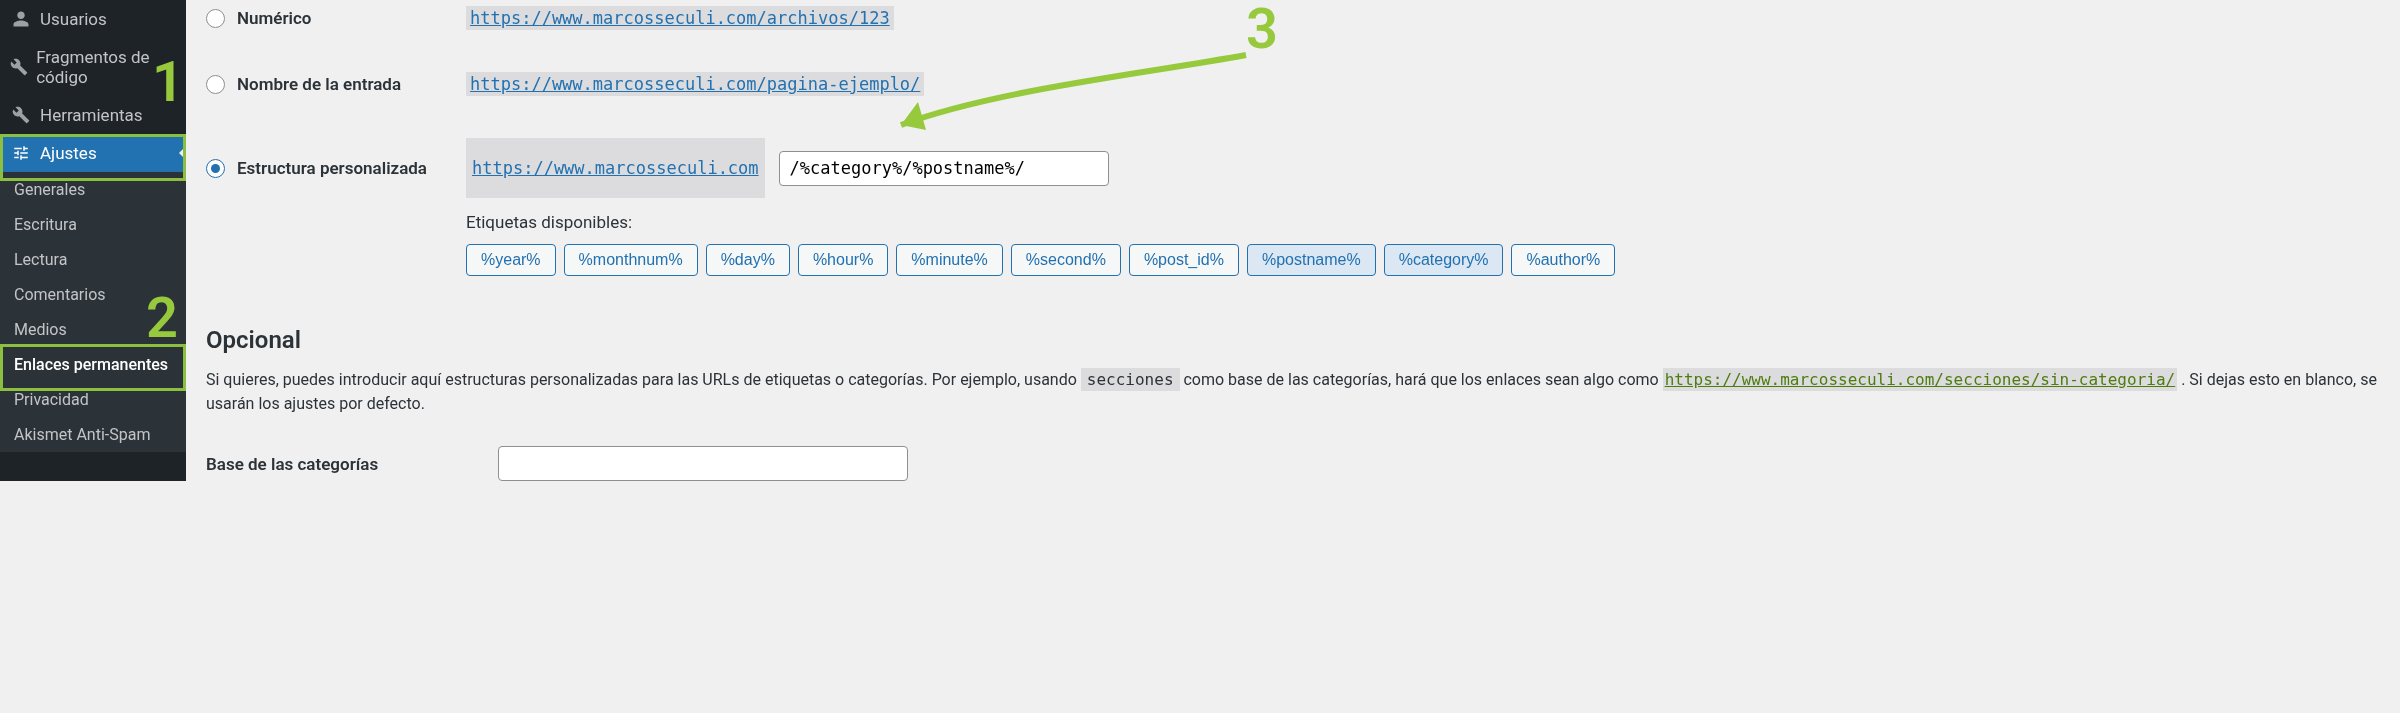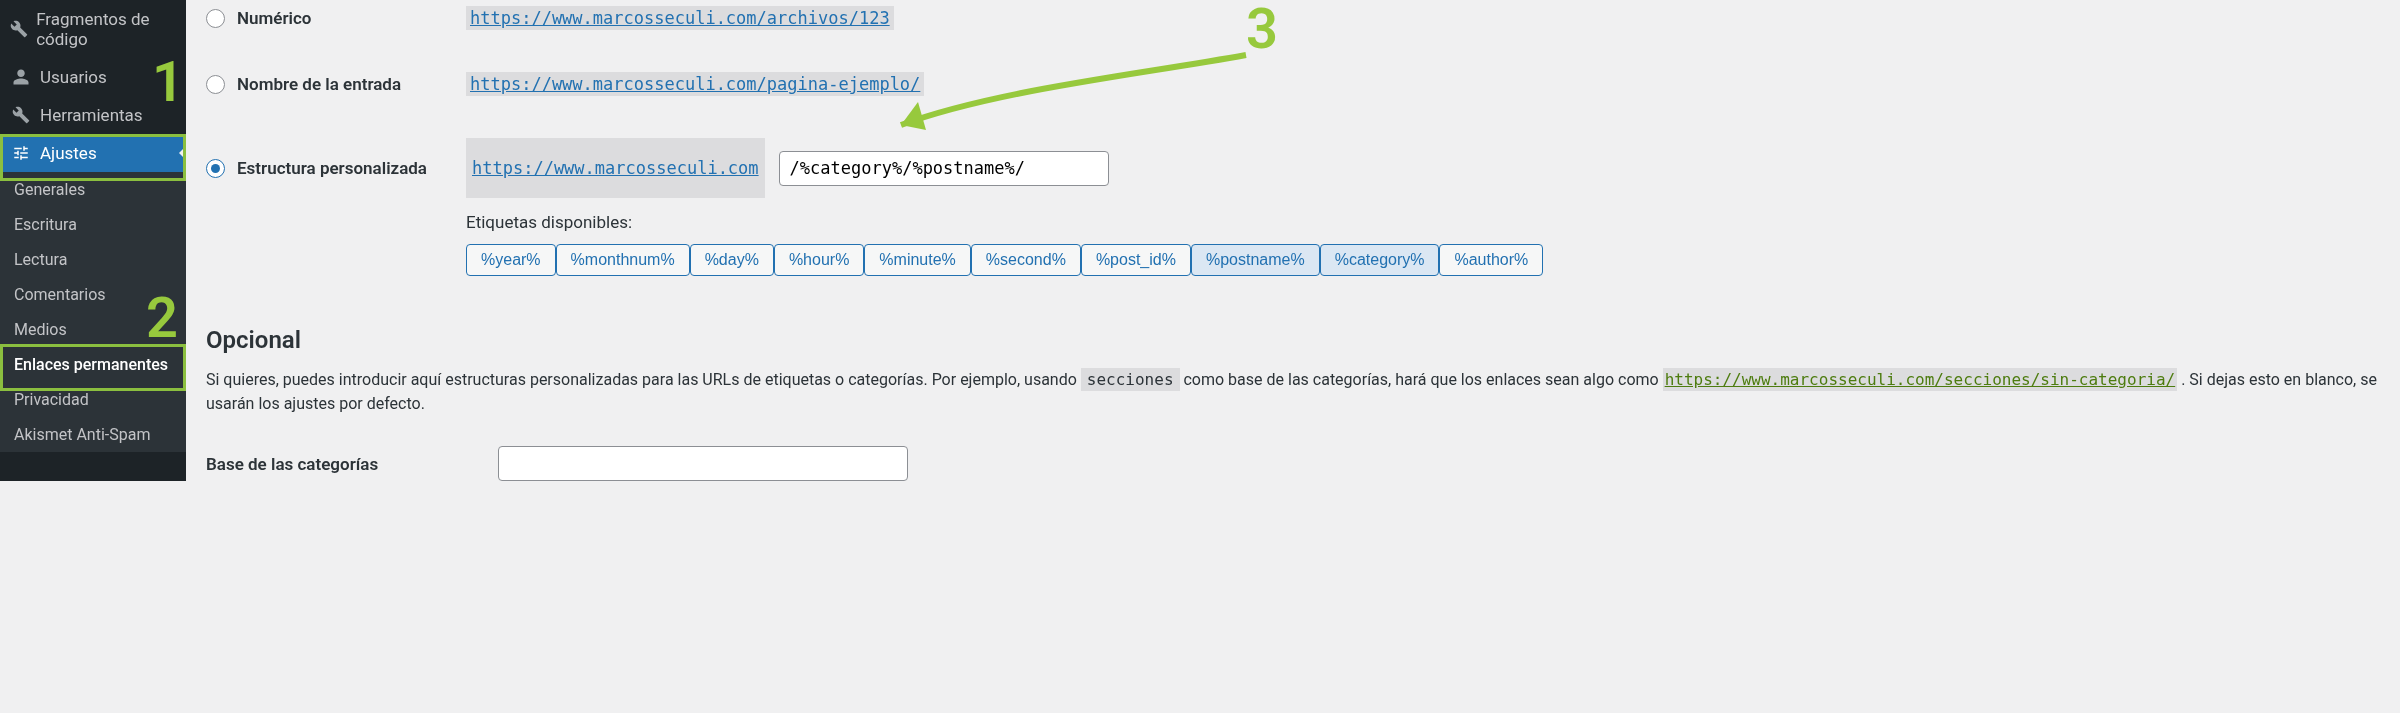--- a/index.html
+++ b/index.html
@@ -36,21 +36,21 @@
   .radio-circle.checked::after { content: ""; width: 9px; height: 9px; border-radius: 50%; background: #2271b1; }
   .radio-label { font-weight: 600; font-size: 17px; }
   .example-url { background: #dcdcde; color: #2271b1; font-family: ui-monospace, Menlo, Monaco, monospace; font-size: 17px; padding: 2px 4px; text-decoration: underline; white-space: nowrap; }
 
   .custom-row { display: flex; align-items: center; margin-bottom: 14px; }
   .custom-row .radio-cell { margin-bottom: 0; }
   .base-url { background: #dcdcde; color: #2271b1; font-family: ui-monospace, Menlo, Monaco, monospace; font-size: 17px; padding: 20px 6px; text-decoration: underline; }
   .custom-input { margin-left: 14px; width: 330px; height: 35px; border: 1px solid #8c8f94; border-radius: 4px; padding: 4px 10px; font-family: ui-monospace, Menlo, Monaco, monospace; font-size: 17px; background: #fff; }
 
   .tags-label { margin-left: 260px; font-size: 17px; margin-bottom: 12px; }
-  .tags-row { margin-left: 260px; display: flex; gap: 0; flex-wrap: wrap; }
+  .tags-row { margin-left: 260px; display: flex; gap: 8px; flex-wrap: wrap; }
   .tag-btn { border: 1px solid #2271b1; color: #2271b1; background: #f6f7f7; border-radius: 4px; padding: 6px 14px; font-size: 16px; cursor: pointer; }
   .tag-btn.active { background: #dbe7f3; }
 
   .optional-h2 { font-size: 24px; font-weight: 600; margin-top: 50px; margin-bottom: 14px; }
   .optional-p { font-size: 16px; line-height: 1.5; }
   .inline-code { background: #dcdcde; font-family: ui-monospace, Menlo, Monaco, monospace; padding: 2px 6px; }
   .inline-link { background: #dcdcde; color: #4d7c0f; font-family: ui-monospace, Menlo, Monaco, monospace; padding: 2px 2px; text-decoration: underline; }
 
   .cat-base-row { display: flex; align-items: center; margin-top: 30px; gap: 32px; }
   .cat-base-label { width: 260px; font-weight: 600; font-size: 17px; }
@@ -61,32 +61,32 @@
   .anno-arrow { position: absolute; left: 690px; top: 40px; width: 380px; height: 100px; pointer-events: none; }
 </style>
 </head>
 <body>
 
 <div class="wrap">
   <div class="sidebar">
     <div class="menu-item top">
       <span class="mi-icon">
         <svg width="18" height="18" viewBox="0 0 24 24" fill="currentColor">
+            <path d="M12 12c2.7 0 5-2.3 5-5s-2.3-5-5-5-5 2.3-5 5 2.3 5 5 5zm0 2c-3.3 0-10 1.7-10 5v3h20v-3c0-3.3-6.7-5-10-5z"></path>
+          </svg>
+      </span>
+      <span>Usuarios</span>
+    </div>
+    <div class="menu-item top">
+      <span class="mi-icon">
+        <svg width="18" height="18" viewBox="0 0 24 24" fill="currentColor">
             <path d="M22.7 19l-9.1-9.1c.9-2.3.4-5-1.5-6.9-2-2-5-2.4-7.4-1.3L9 6 6 9 1.6 4.7C.4 7.1.9 10.1 2.9 12.1c1.9 1.9 4.6 2.4 6.9 1.5l9.1 9.1c.4.4 1 .4 1.4 0l2.3-2.3c.5-.4.5-1.1.1-1.4z"></path>
           </svg>
       </span>
       <span>Fragmentos de código</span>
-    </div>
-    <div class="menu-item top">
-      <span class="mi-icon">
-        <svg width="18" height="18" viewBox="0 0 24 24" fill="currentColor">
-            <path d="M12 12c2.7 0 5-2.3 5-5s-2.3-5-5-5-5 2.3-5 5 2.3 5 5 5zm0 2c-3.3 0-10 1.7-10 5v3h20v-3c0-3.3-6.7-5-10-5z"></path>
-          </svg>
-      </span>
-      <span>Usuarios</span>
     </div>
     <div class="menu-item top">
       <span class="mi-icon">
         <svg width="18" height="18" viewBox="0 0 24 24" fill="currentColor">
             <path d="M22.7 19l-9.1-9.1c.9-2.3.4-5-1.5-6.9-2-2-5-2.4-7.4-1.3L9 6 6 9 1.6 4.7C.4 7.1.9 10.1 2.9 12.1c1.9 1.9 4.6 2.4 6.9 1.5l9.1 9.1c.4.4 1 .4 1.4 0l2.3-2.3c.5-.4.5-1.1.1-1.4z"></path>
           </svg>
       </span>
       <span>Herramientas</span>
     </div>
     <div class="menu-item top active">

